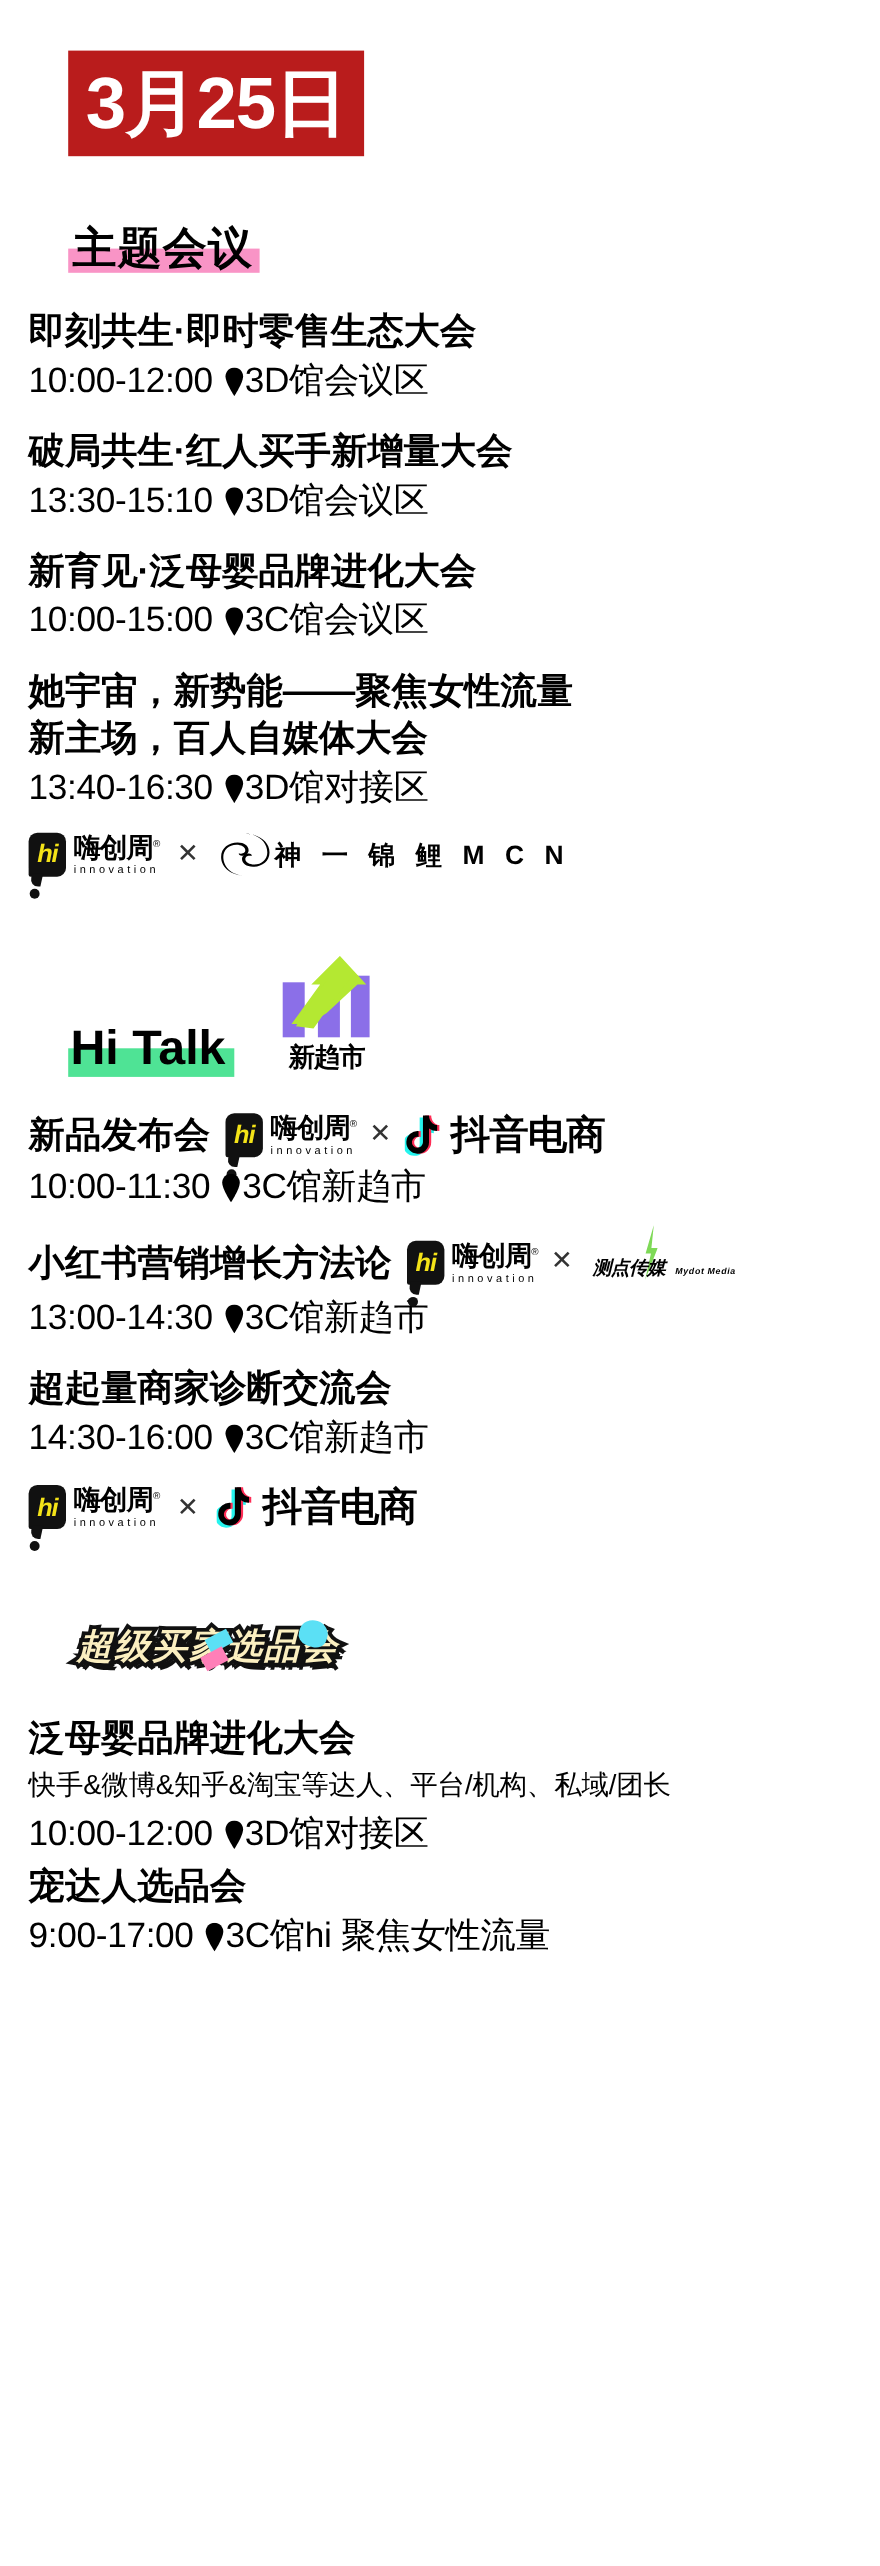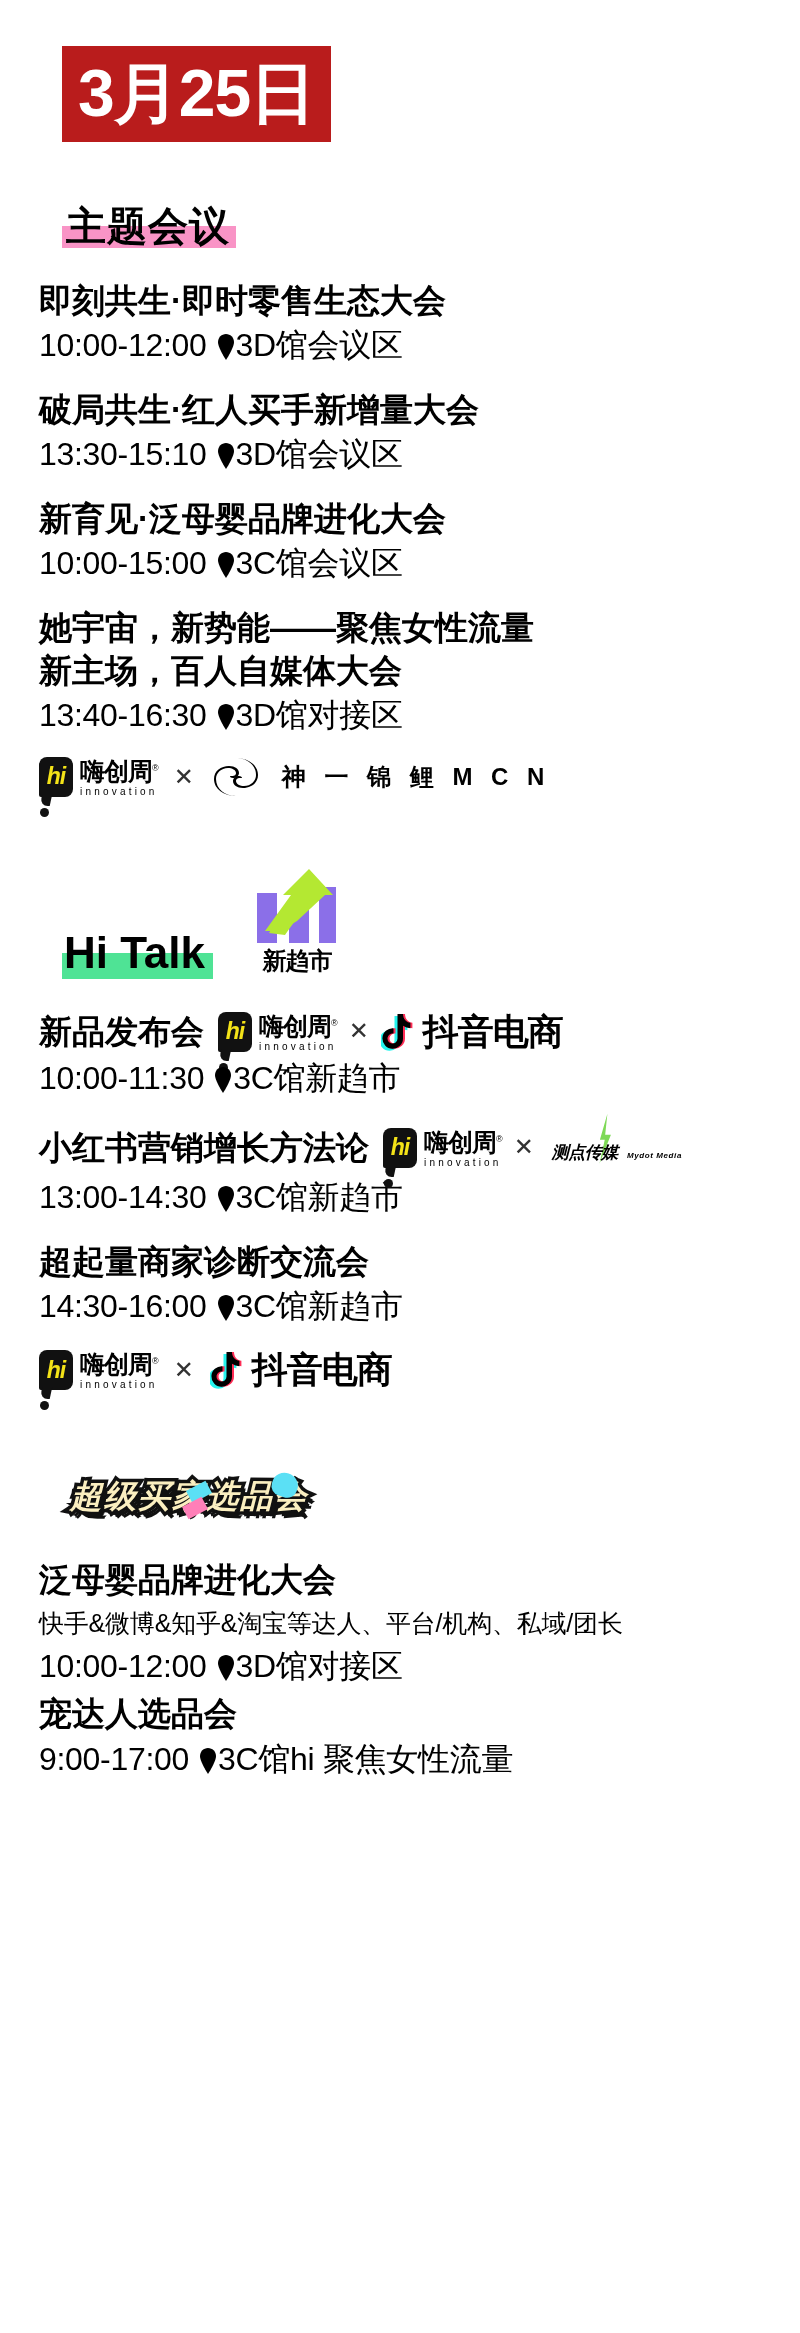--- a/index.html
+++ b/index.html
@@ -47,21 +47,21 @@
   .section-head .hl {
     position: absolute;
     left: 0; right: 0;
     bottom: 0px;
     height: 22px;
     z-index: -1;
   }
   .section-head.pink .hl { background: #F994C6; }
 
   
-  .events { padding: 16px 0 0 39px; }
+  .events { padding: 16px 0 0 26px; }
   .event { margin-top: 22px; }
   .event:first-child { margin-top: 16px; }
 
   .event-title {
     font-size: 33px;
     font-weight: bold;
     line-height: 1.28;
     letter-spacing: 0px;
     display: flex;
     align-items: center;
@@ -146,21 +146,21 @@
     position: relative;
   }
   .hi-words .cn sup { font-size: 9px; vertical-align: super; font-weight: normal; }
   .hi-words .en {
     font-size: 10px; letter-spacing: 3.2px; margin-top: 3px; font-weight: normal;
   }
 
   .x-sep { font-size: 24px; color: #333; font-weight: 300; padding: 0 2px; }
 
   
-  .shenyi { display: flex; align-items: center; gap: 20px; }
+  .shenyi { display: flex; align-items: center; gap: 1px; }
   .shenyi-mark { width: 52px; height: 44px; flex: none; }
   .shenyi-txt { font-size: 24px; font-weight: bold; letter-spacing: 6px; }
 
   
   .douyin { display: flex; align-items: center; gap: 8px; }
   .tt-mark { width: 34px; height: 38px; flex: none; }
   .douyin-txt { font-size: 36px; font-weight: bold; letter-spacing: -1px; }
 
   
   .cedian {

